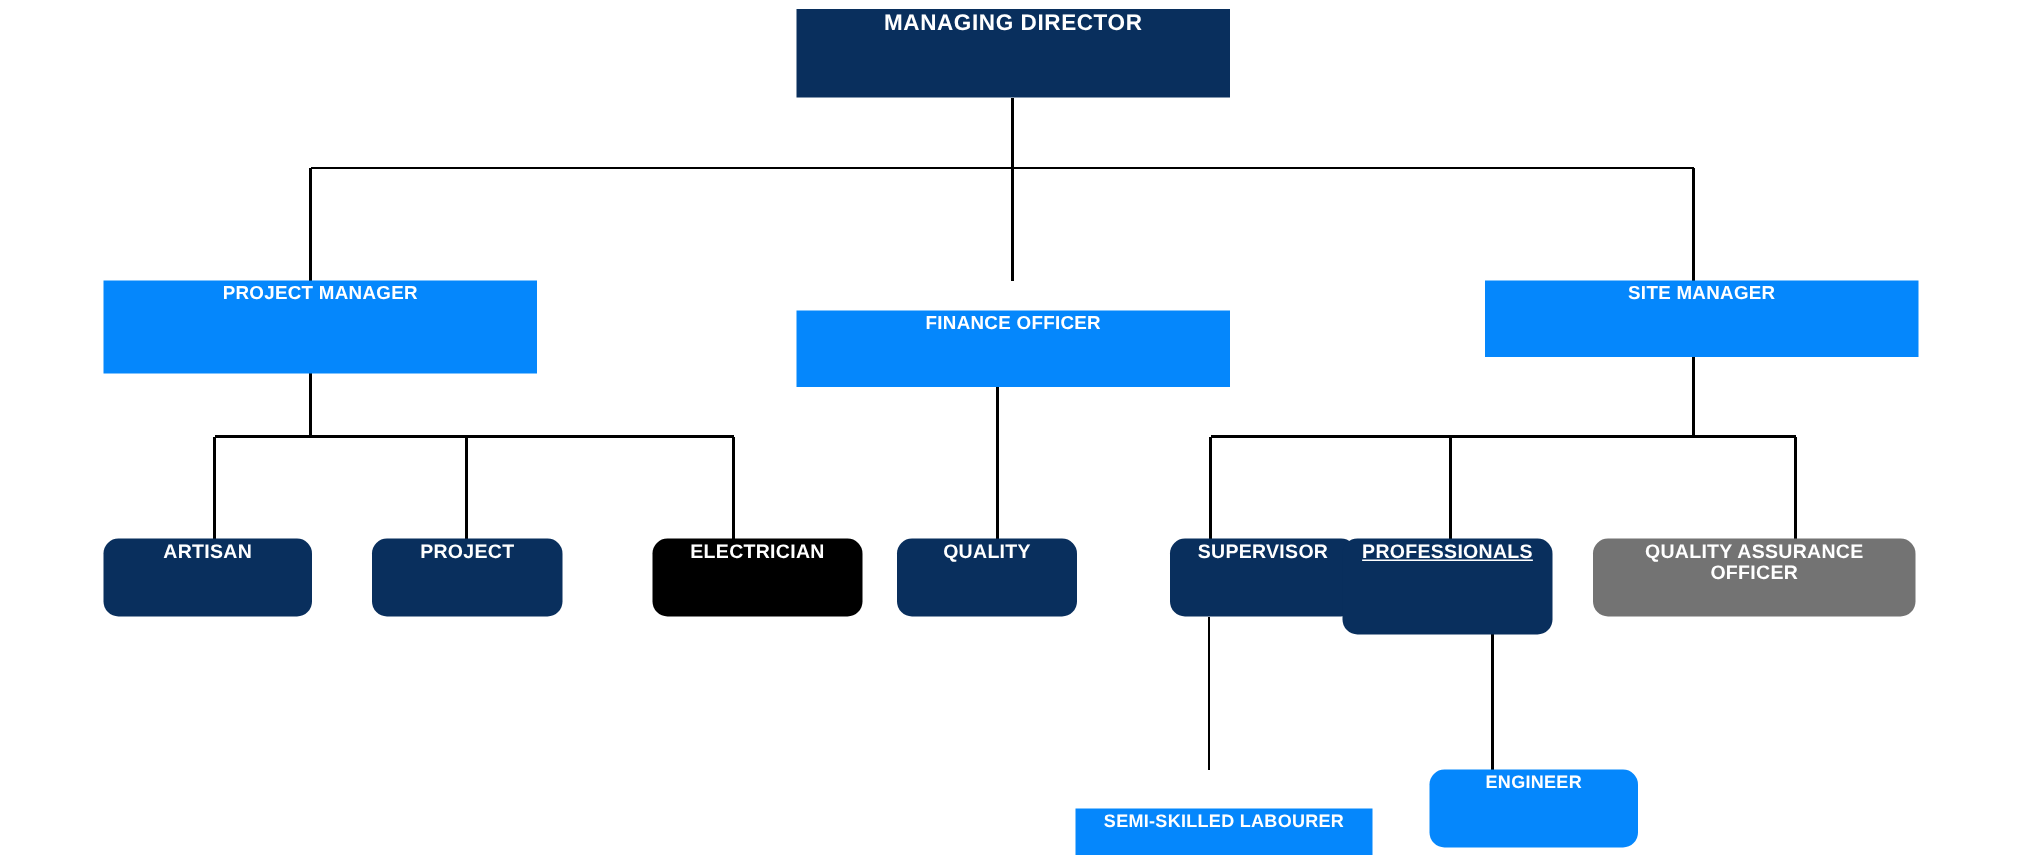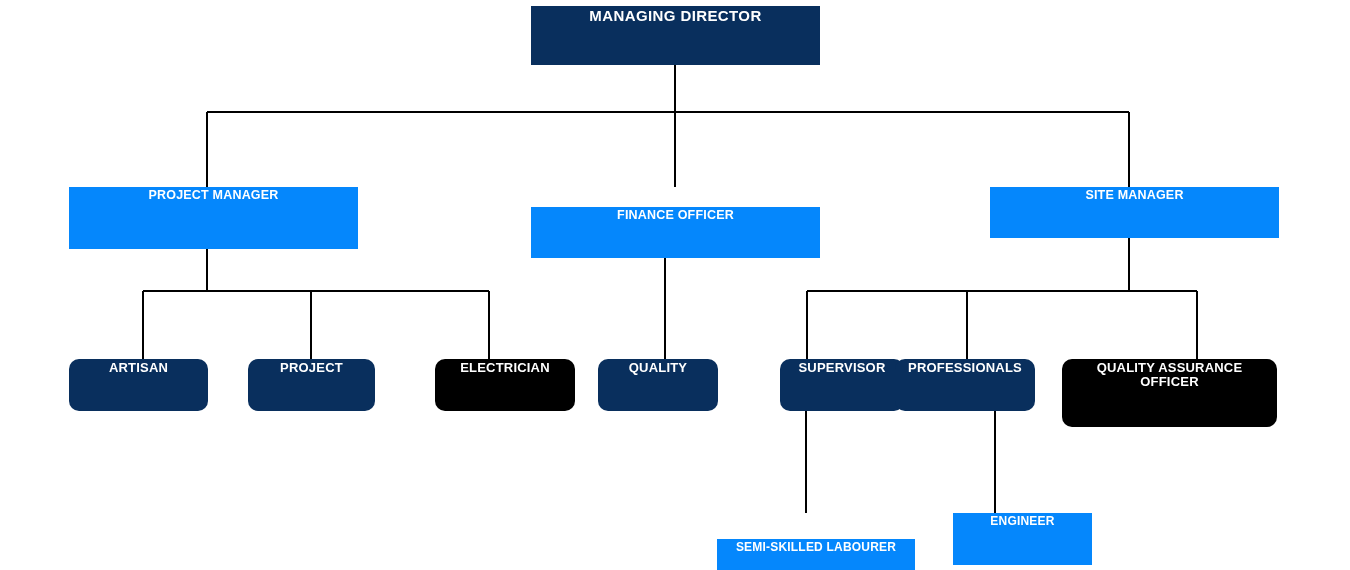--- a/index.html
+++ b/index.html
@@ -104,27 +104,27 @@
       </div>
       <div class="node-box level-three" style="left: 435px; top: 359px; width: 140px; height: 52px; background: #000000; color: rgb(255, 255, 255);">
         <span>ELECTRICIAN</span>
       </div>
       <div class="node-box level-three" style="left: 598px; top: 359px; width: 120px; height: 52px; background: rgb(9, 47, 93); color: rgb(255, 255, 255);">
         <span>QUALITY</span>
       </div>
       <div class="node-box level-three" style="left: 744px; top: 359px; width: 124px; height: 52px; background: rgb(9, 47, 93); color: rgb(255, 255, 255); margin-left: 36px;">
         <span>SUPERVISOR</span>
       </div>
-      <div class="node-box level-three" style="left: 895px; top: 359px; width: 140px; height: 52px; background: rgb(9, 47, 93); color: rgb(255, 255, 255);">
+      <div class="node-box level-three" style="left: 895px; top: 359px; width: 140px; height: 64px; background: rgb(9, 47, 93); color: rgb(255, 255, 255); text-decoration: underline;">
         <span>PROFESSIONALS</span>
       </div>
-      <div class="node-box level-three" style="left: 1062px; top: 359px; width: 215px; height: 68px; background: #000000; color: rgb(255, 255, 255);">
+      <div class="node-box level-three" style="left: 1062px; top: 359px; width: 215px; height: 52px; background: #737373; color: rgb(255, 255, 255);">
         <span>QUALITY ASSURANCE OFFICER</span>
       </div>
       <div class="node-box level-four" style="left: 717px; top: 513px; width: 198px; height: 48px; background: rgb(5, 135, 252); color: #ffffff; margin-top: 26px;">
         <span>SEMI-SKILLED LABOURER</span>
       </div>
-      <div class="node-box level-four" style="left: 953px; top: 513px; width: 139px; height: 52px; background: rgb(5, 135, 252); color: rgb(255, 255, 255);">
+      <div class="node-box level-four" style="left: 953px; top: 513px; width: 139px; height: 52px; background: rgb(5, 135, 252); color: rgb(255, 255, 255); border-radius: 10px;">
         <span>ENGINEER</span>
       </div>
     </div>
 
 </div>
 
 </body></html>

